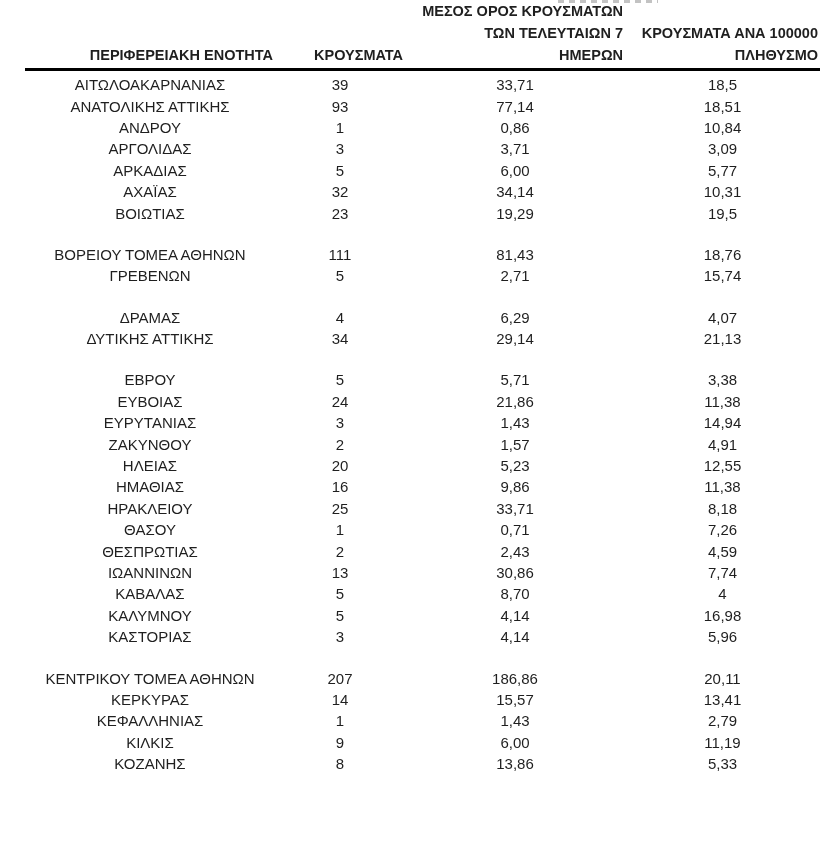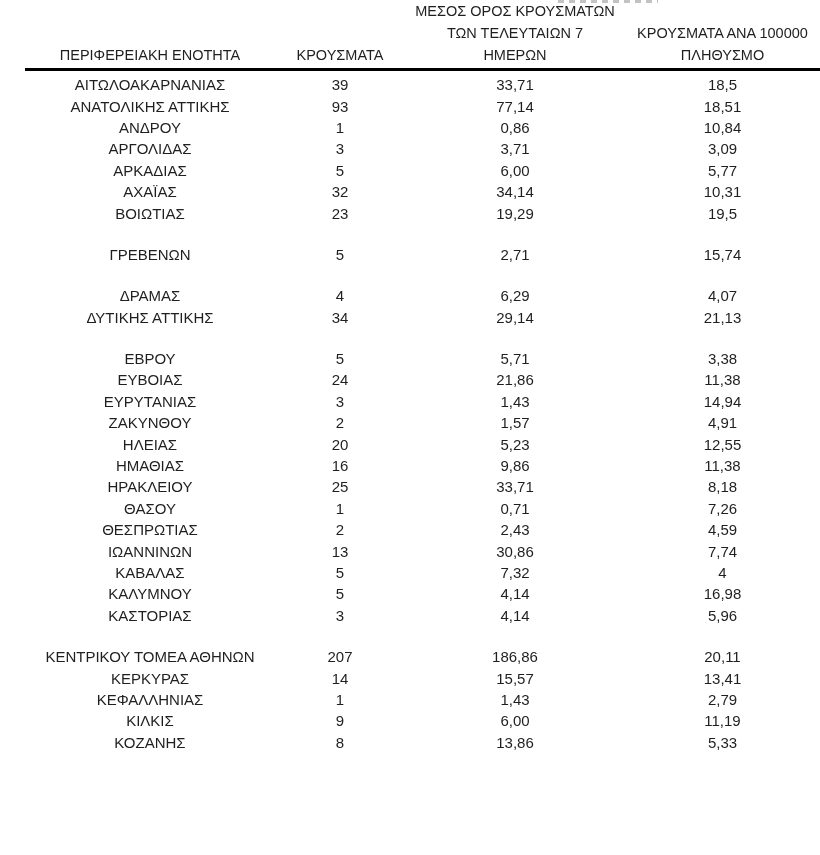--- a/index.html
+++ b/index.html
@@ -38,22 +38,22 @@
     width: 795px;
     border-collapse: collapse;
     table-layout: fixed;
   }
   col.c-region  { width: 250px; }
   col.c-cases   { width: 130px; }
   col.c-avg7    { width: 220px; }
   col.c-per100k { width: 195px; }
   thead th {
     font-size: 14.5px;
-    font-weight: normal;
-    text-align: center;
+    font-weight: bold;
+    text-align: right;
     vertical-align: bottom;
     height: 63px;
     padding: 0 2px 2px 2px;
     border-bottom: 3px solid #000000;
     line-height: 22px;
   }
   tbody td {
     font-size: 15px;
     text-align: center;
     vertical-align: middle;
@@ -142,20 +142,26 @@
         <tr>
           <td>ΒΟΙΩΤΙΑΣ</td>
           <td>23</td>
           <td>19,29</td>
           <td>19,5</td>
         </tr>
         <tr class="spacer-row">
           <td colspan="4"></td>
         </tr>
         <tr>
+          <td>ΒΟΡΕΙΟΥ ΤΟΜΕΑ ΑΘΗΝΩΝ</td>
+          <td>111</td>
+          <td>81,43</td>
+          <td>18,76</td>
+        </tr>
+        <tr>
           <td>ΓΡΕΒΕΝΩΝ</td>
           <td>5</td>
           <td>2,71</td>
           <td>15,74</td>
         </tr>
         <tr class="spacer-row">
           <td colspan="4"></td>
         </tr>
         <tr>
           <td>ΔΡΑΜΑΣ</td>
@@ -228,21 +234,21 @@
         </tr>
         <tr>
           <td>ΙΩΑΝΝΙΝΩΝ</td>
           <td>13</td>
           <td>30,86</td>
           <td>7,74</td>
         </tr>
         <tr>
           <td>ΚΑΒΑΛΑΣ</td>
           <td>5</td>
-          <td>7,32</td>
+          <td>8,70</td>
           <td>4</td>
         </tr>
         <tr>
           <td>ΚΑΛΥΜΝΟΥ</td>
           <td>5</td>
           <td>4,14</td>
           <td>16,98</td>
         </tr>
         <tr>
           <td>ΚΑΣΤΟΡΙΑΣ</td>

